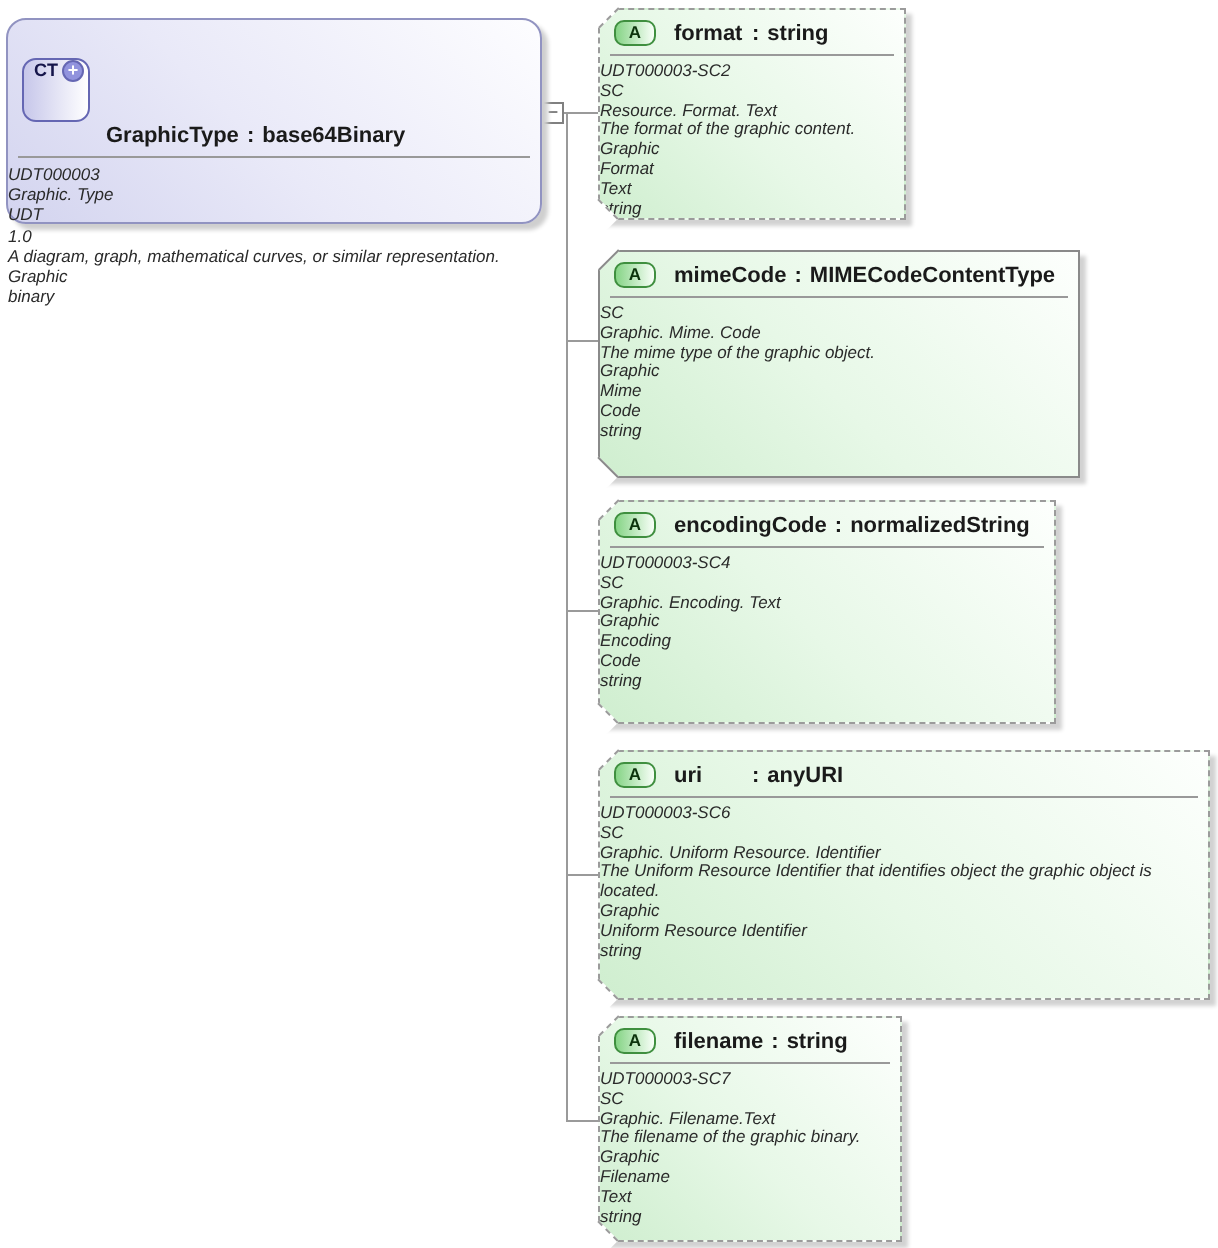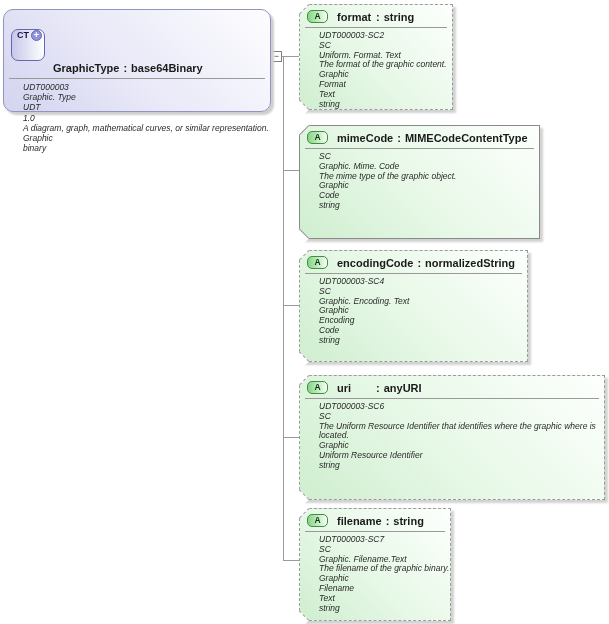--- a/index.html
+++ b/index.html
@@ -22,21 +22,21 @@
     background:#ffffff;border:1px solid #808080;box-sizing:border-box;
     font-size:9px;line-height:8px;text-align:center;color:#444;cursor:pointer;
   }
   
   .node{position:absolute;box-sizing:border-box;}
   .title-row{display:flex;align-items:center;padding:5px 7px 1px 7px;}
   .ttl{font-size:11px;font-weight:bold;color:#1a1a1a;white-space:nowrap;}
   .nm{display:inline-block;min-width:35px;}
   .cl{padding:0 4px;}
   .sep{border-top:1px solid #999999;margin:3px 5px 2px 5px;}
-  .bod{padding:1px 8px 0 19px;}
+  .bod{padding:1px 8px 0 0;}
   .line{
     font-size:8.5px;line-height:9.8px;font-style:italic;color:#2a2a2a;
     white-space:nowrap;
   }
   .line.wrap{white-space:normal;}
   
   .main-box{
     left:3px;top:9px;width:268px;height:103px;
     background:linear-gradient(225deg,#fdfdff 0%,#e9e9f8 55%,#d3d4ef 100%);
     border:1px solid #9193c1;border-radius:10px;
@@ -117,40 +117,41 @@
 
 <div class="node attr-box box-0">
   <div class="title-row">
     <span class="a-badge">A</span>
     <span class="ttl"><span class="nm">format</span><span class="cl">:</span><span>string</span></span>
   </div>
   <div class="sep"></div>
   <div class="bod">
     <div class="line">UDT000003-SC2</div>
     <div class="line">SC</div>
-    <div class="line">Uniform. Format. Text</div>
+    <div class="line">Resource. Format. Text</div>
     <div class="line">The format of the graphic content.</div>
     <div class="line">Graphic</div>
     <div class="line">Format</div>
     <div class="line">Text</div>
     <div class="line">string</div>
   </div>
 </div>
 
 <div class="node attr-box solid box-1">
   <div class="title-row">
     <span class="a-badge">A</span>
     <span class="ttl"><span class="nm">mimeCode</span><span class="cl">:</span><span>MIMECodeContentType</span></span>
   </div>
   <div class="sep"></div>
   <div class="bod">
     <div class="line">SC</div>
     <div class="line">Graphic. Mime. Code</div>
     <div class="line">The mime type of the graphic object.</div>
     <div class="line">Graphic</div>
+    <div class="line">Mime</div>
     <div class="line">Code</div>
     <div class="line">string</div>
   </div>
 </div>
 
 <div class="node attr-box box-2">
   <div class="title-row">
     <span class="a-badge">A</span>
     <span class="ttl"><span class="nm">encodingCode</span><span class="cl">:</span><span>normalizedString</span></span>
   </div>
@@ -168,21 +169,22 @@
 
 <div class="node attr-box box-3">
   <div class="title-row">
     <span class="a-badge">A</span>
     <span class="ttl"><span class="nm">uri</span><span class="cl">:</span><span>anyURI</span></span>
   </div>
   <div class="sep"></div>
   <div class="bod">
     <div class="line">UDT000003-SC6</div>
     <div class="line">SC</div>
-    <div class="line wrap">The Uniform Resource Identifier that identifies where the graphic where is located.</div>
+    <div class="line">Graphic. Uniform Resource. Identifier</div>
+    <div class="line wrap">The Uniform Resource Identifier that identifies object the graphic object is located.</div>
     <div class="line">Graphic</div>
     <div class="line">Uniform Resource Identifier</div>
     <div class="line">string</div>
   </div>
 </div>
 
 <div class="node attr-box box-4">
   <div class="title-row">
     <span class="a-badge">A</span>
     <span class="ttl"><span class="nm">filename</span><span class="cl">:</span><span>string</span></span>

